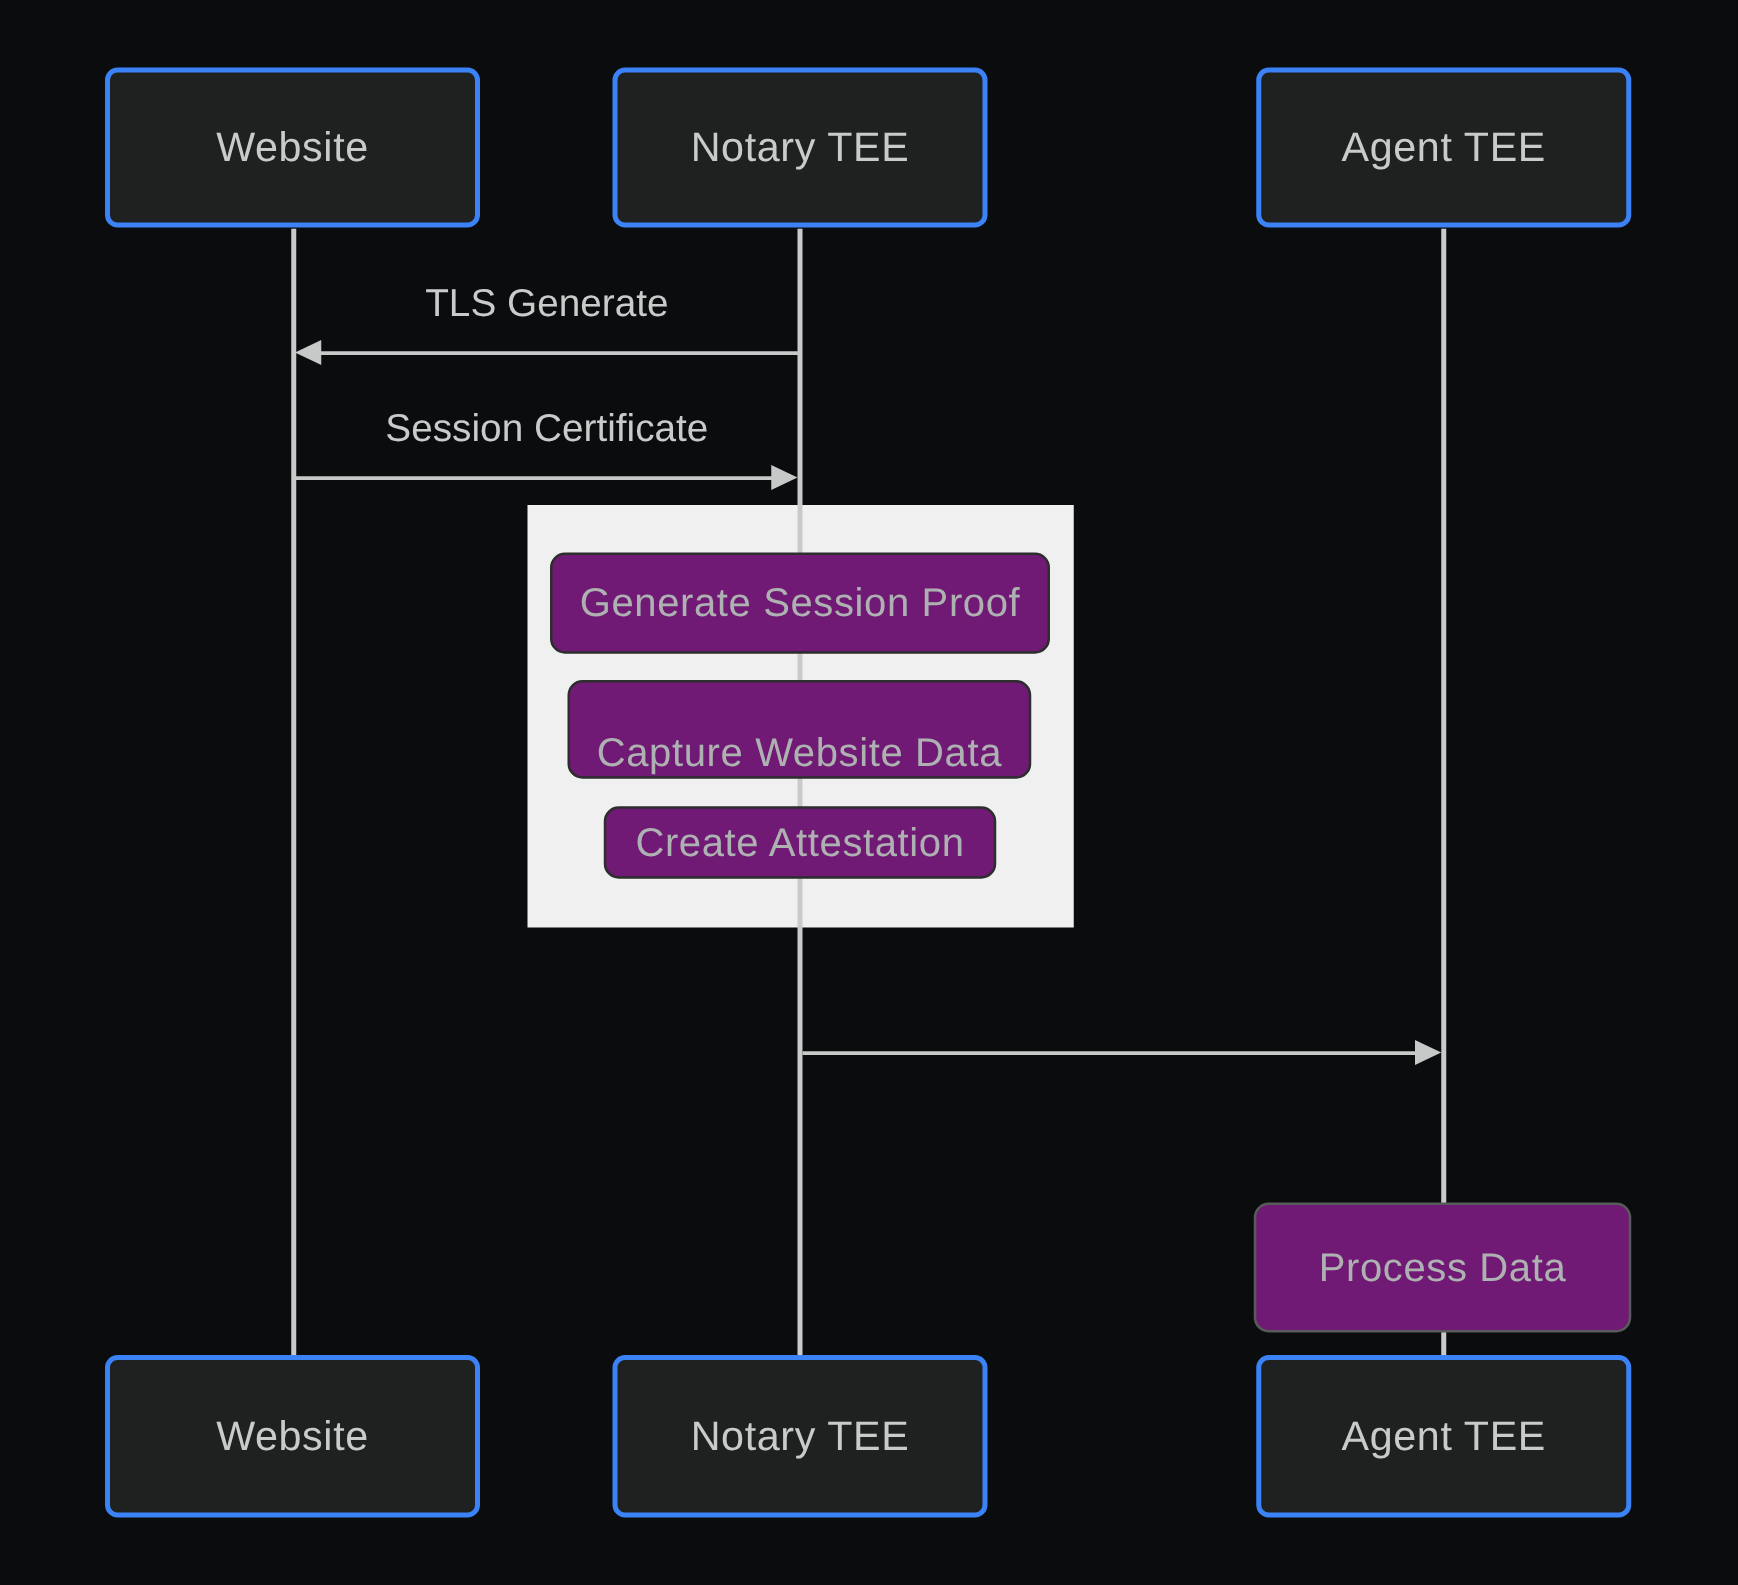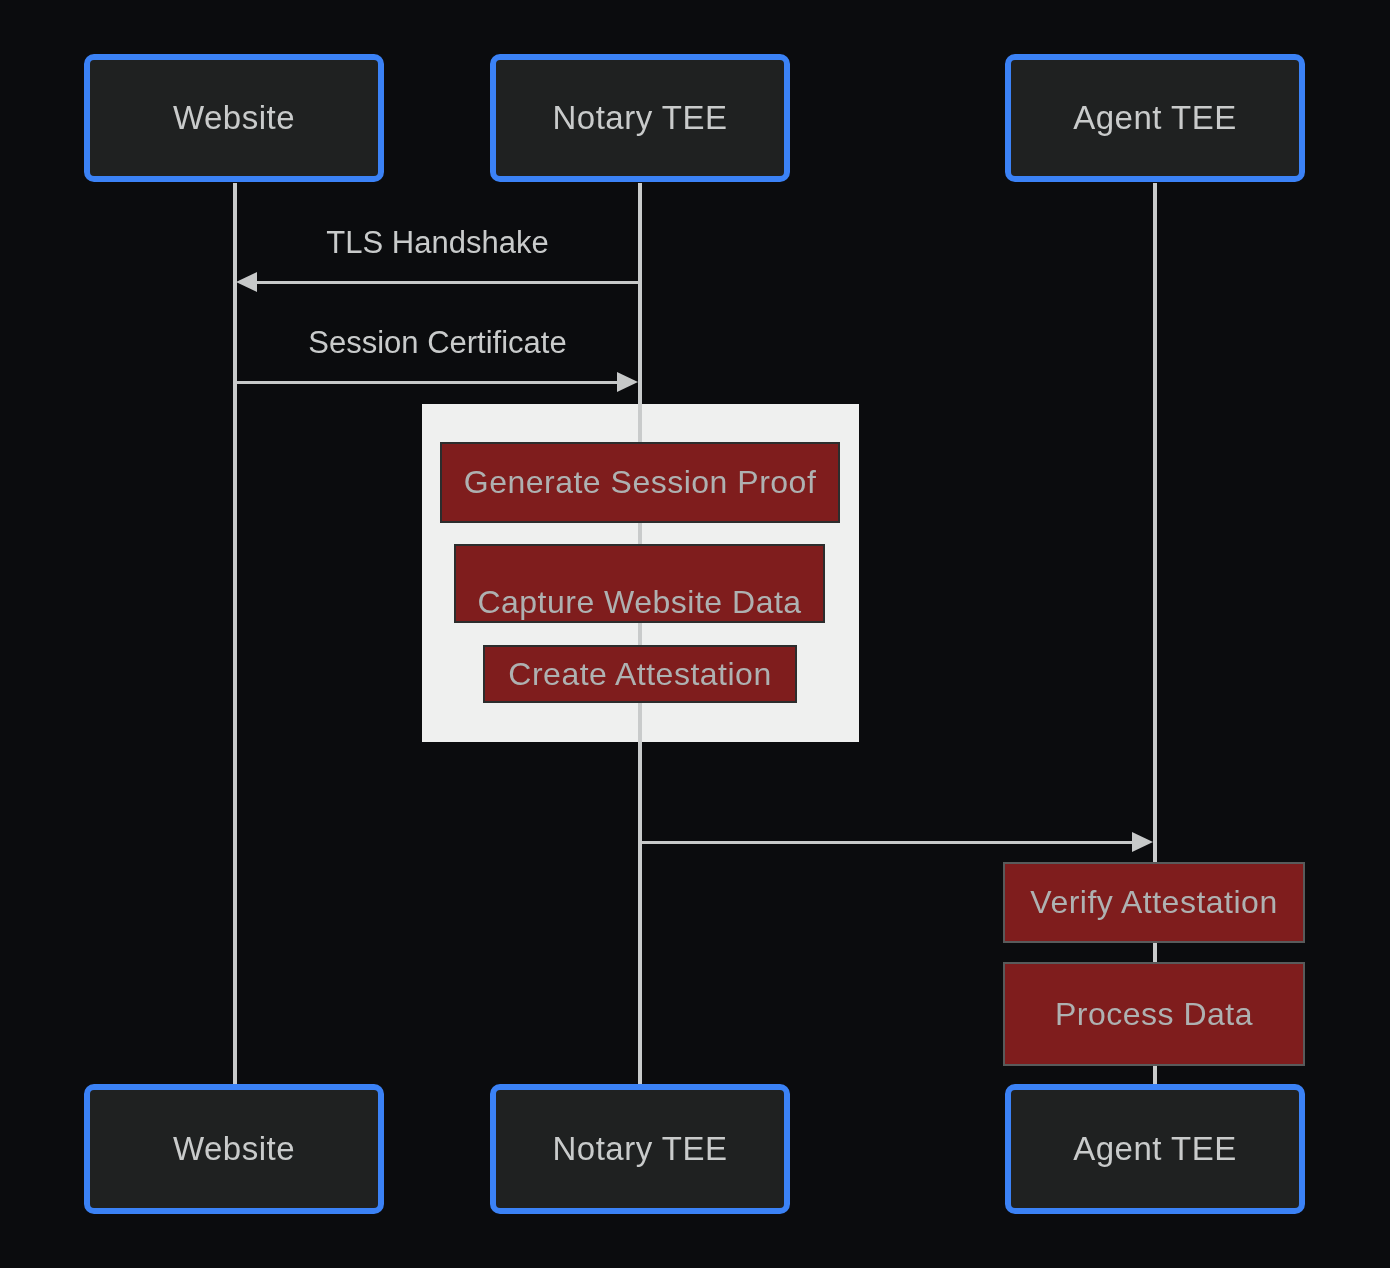--- a/index.html
+++ b/index.html
@@ -16,21 +16,21 @@
     overflow: hidden;
   }
 
   
   .actor {
     position: absolute;
     width: 300px;
     height: 128px;
     box-sizing: border-box;
     background: #1f2121;
-    border: 6px solid #3b82f6;
+    border: 4px solid #3b82f6;
     border-radius: 10px;
     display: flex;
     align-items: center;
     justify-content: center;
     color: #c9cbcb;
     font-size: 33px;
     letter-spacing: 0.5px;
     z-index: 4;
   }
   #actor-website-top  { left: 84px;   top: 54px; }
@@ -98,28 +98,29 @@
     width: 437px;
     height: 338px;
     background: #eff0ef;
     z-index: 1;
   }
 
   
   .action {
     position: absolute;
     box-sizing: border-box;
-    background: #7f1d1d;
+    background: #701a75;
     display: flex;
     align-items: center;
     justify-content: center;
     color: #aeb1b1;
     font-size: 32px;
     letter-spacing: 0.5px;
     z-index: 3;
+    border-radius: 12px;
   }
   .action.on-panel { border: 2px solid #2c2d2d; }
   .action.on-dark  { border: 2px solid #595b5b; }
 
   #action-generate { left: 440px;  top: 442px; width: 400px; height: 81px; }
   #action-capture  { left: 454px;  top: 544px; width: 371px; height: 79px; align-items: flex-end; }
   #action-create   { left: 483px;  top: 645px; width: 314px; height: 58px; }
   #action-verify   { left: 1003px; top: 862px; width: 302px; height: 81px; }
   #action-process  { left: 1003px; top: 962px; width: 302px; height: 104px; }
 </style>
@@ -137,44 +138,41 @@
   <div class="actor" id="actor-website-top">
     <span>Website</span>
   </div>
   <div class="actor" id="actor-notary-top">
     <span>Notary TEE</span>
   </div>
   <div class="actor" id="actor-agent-top">
     <span>Agent TEE</span>
   </div>
 
-  <div class="msg-label" id="label-tls">TLS Handshake</div>
+  <div class="msg-label" id="label-tls">TLS Generate</div>
   <div class="msg-line" id="line-tls"></div>
   <div class="arrowhead point-left" id="arrow-tls"></div>
 
   <div class="msg-label" id="label-cert">Session Certificate</div>
   <div class="msg-line" id="line-cert"></div>
   <div class="arrowhead point-right" id="arrow-cert"></div>
 
   <div class="action on-panel" id="action-generate">
     <span>Generate Session Proof</span>
   </div>
   <div class="action on-panel" id="action-capture">
     <span>Capture Website Data</span>
   </div>
   <div class="action on-panel" id="action-create">
     <span>Create Attestation</span>
   </div>
 
   <div class="msg-line" id="line-feed"></div>
   <div class="arrowhead point-right" id="arrow-feed"></div>
 
-  <div class="action on-dark" id="action-verify">
-    <span>Verify Attestation</span>
-  </div>
   <div class="action on-dark" id="action-process">
     <span>Process Data</span>
   </div>
 
   <div class="actor" id="actor-website-bot">
     <span>Website</span>
   </div>
   <div class="actor" id="actor-notary-bot">
     <span>Notary TEE</span>
   </div>

